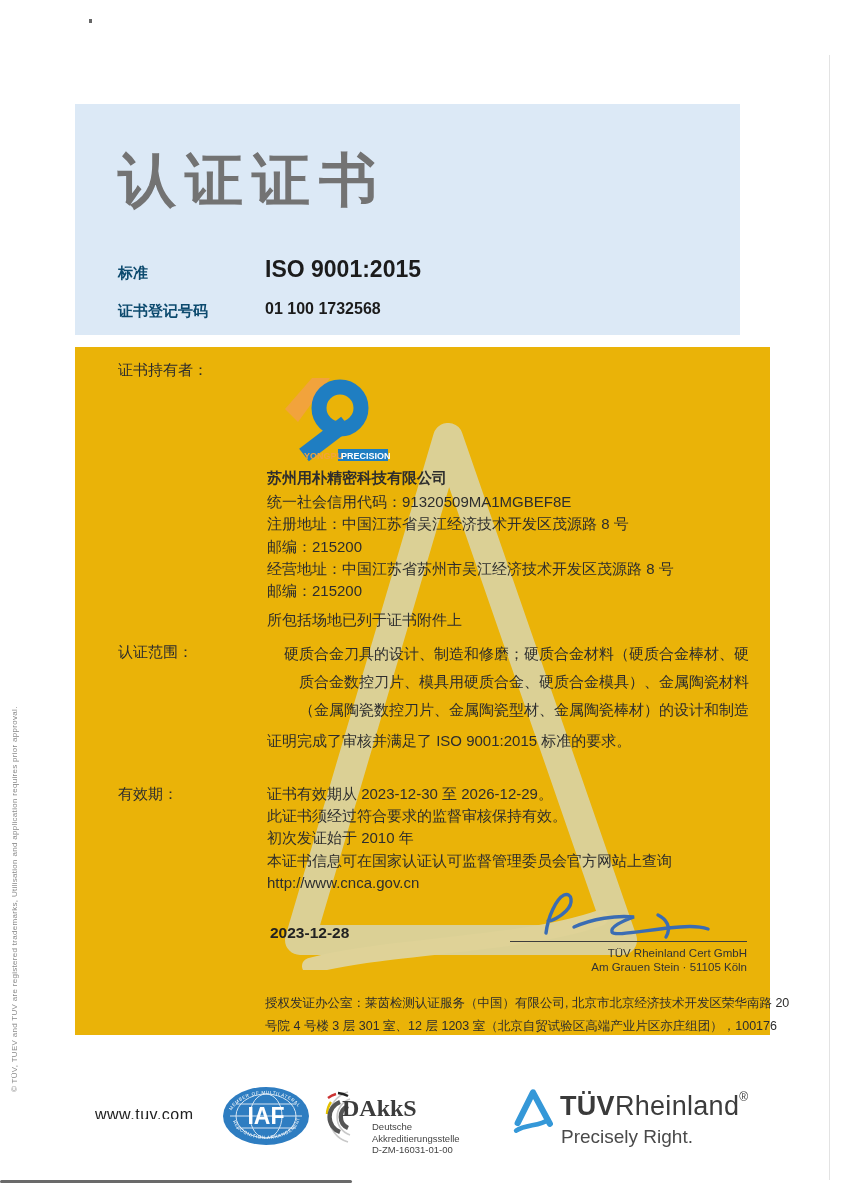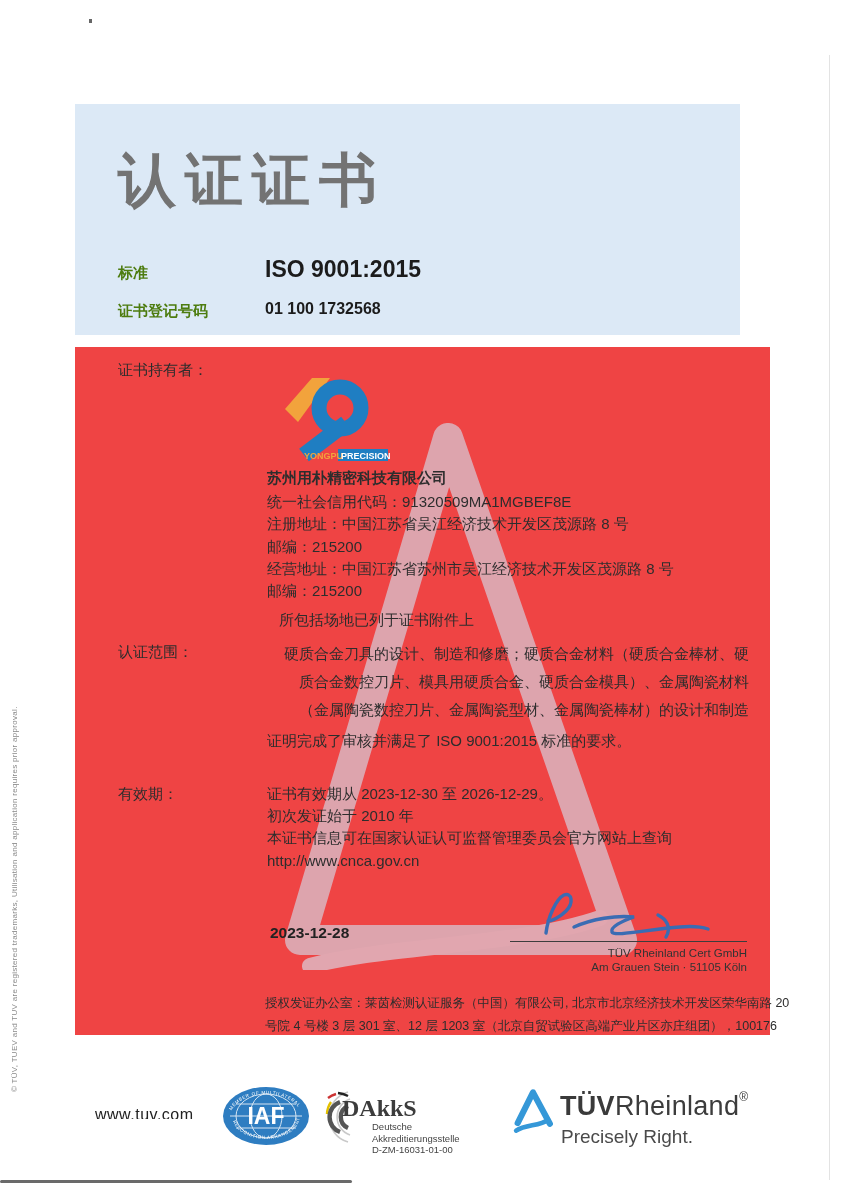--- a/index.html
+++ b/index.html
@@ -16,39 +16,39 @@
   .scan-speck { left:89px; top:19px; width:3px; height:4px; background:#666; }
 
   .vertical-copyright {
     left:10px; top:1092px; transform:rotate(-90deg); transform-origin:0 0;
     width:420px; font-size:8px; color:#8a8a8a; letter-spacing:.3px; white-space:nowrap;
   }
 
   
   .header-band { left:75px; top:104px; width:665px; height:231px; background:#dce9f6; }
   .cert-title { left:43px; top:38px; font-size:58px; font-weight:600; color:#737373; letter-spacing:9px; }
-  .hdr-label { font-size:15px; font-weight:600; color:#4d7c0f; }
+  .hdr-label { font-size:15px; font-weight:600; color:#0c4a6e; }
   .standard-label { left:43px; top:160px; }
   .standard-value { left:190px; top:152px; font-size:23px; font-weight:700; color:#1c1c1c; }
   .certno-label { left:43px; top:198px; }
   .certno-value { left:190px; top:196px; font-size:16px; font-weight:700; color:#1c1c1c; }
 
   
-  .body-band { left:75px; top:347px; width:695px; height:688px; background:#ef4444; }
+  .body-band { left:75px; top:347px; width:695px; height:688px; background:#eab308; }
   .watermark { left:195px; top:63px; opacity:.6; }
 
   .zh { font-size:15px; color:#2d2d2d; font-weight:500; }
   .holder-label { left:43px; top:14px; }
   .scope-label { left:43px; top:296px; }
   .validity-label { left:43px; top:438px; }
 
   .company-logo { left:203px; top:28px; }
   .company-name { left:192px; top:122px; font-weight:700; }
   .info-block { left:192px; top:144px; line-height:22.3px; }
-  .sites-note { left:204px; top:264px;text-align:right; }
+  .sites-note { left:192px; top:264px;text-align:right; }
   .scope-block { left:204px; top:293px; line-height:28px; width:470px;text-align:right; }
   .audit-statement { left:192px; top:385px; }
   .validity-block { left:192px; top:436px; line-height:22.2px; }
 
   .issue-date { left:195px; top:577px; font-size:15.5px; font-weight:600; color:#222; }
   .signature-svg { left:455px; top:540px; }
   .signature-rule { left:435px; top:594px; width:237px; height:0; border-top:1.6px solid #3d3d3d; }
   .issuer-block { left:300px; top:600px; width:372px; text-align:right; font-size:11.5px; color:#333; line-height:13.5px; }
 
   .office-note { left:190px; top:645px; width:545px; font-size:12.5px; color:#2d2d2d; line-height:22.5px; font-weight:500; }
@@ -113,20 +113,21 @@
   <div class="abs zh scope-block">
     <div>硬质合金刀具的设计、制造和修磨；硬质合金材料（硬质合金棒材、硬</div>
     <div>质合金数控刀片、模具用硬质合金、硬质合金模具）、金属陶瓷材料</div>
     <div>（金属陶瓷数控刀片、金属陶瓷型材、金属陶瓷棒材）的设计和制造</div>
   </div>
   <div class="abs zh audit-statement">证明完成了审核并满足了 ISO 9001:2015 标准的要求。</div>
 
   <div class="abs zh validity-label">有效期：</div>
   <div class="abs zh validity-block">
     <div>证书有效期从 2023-12-30 至 2026-12-29。</div>
+    <div>此证书须经过符合要求的监督审核保持有效。</div>
     <div>初次发证始于 2010 年</div>
     <div>本证书信息可在国家认证认可监督管理委员会官方网站上查询</div>
     <div>http://www.cnca.gov.cn</div>
   </div>
 
   <div class="abs issue-date">2023-12-28</div>
 
   <svg class="abs signature-svg" width="190" height="58" viewBox="0 0 190 58">
     <g fill="none" stroke="#3a6cb3" stroke-width="3.4" stroke-linecap="round">
       <path d="M16,46 C18,30 26,12 34,8 C42,5 44,16 36,24 C30,30 22,34 18,34"></path>

